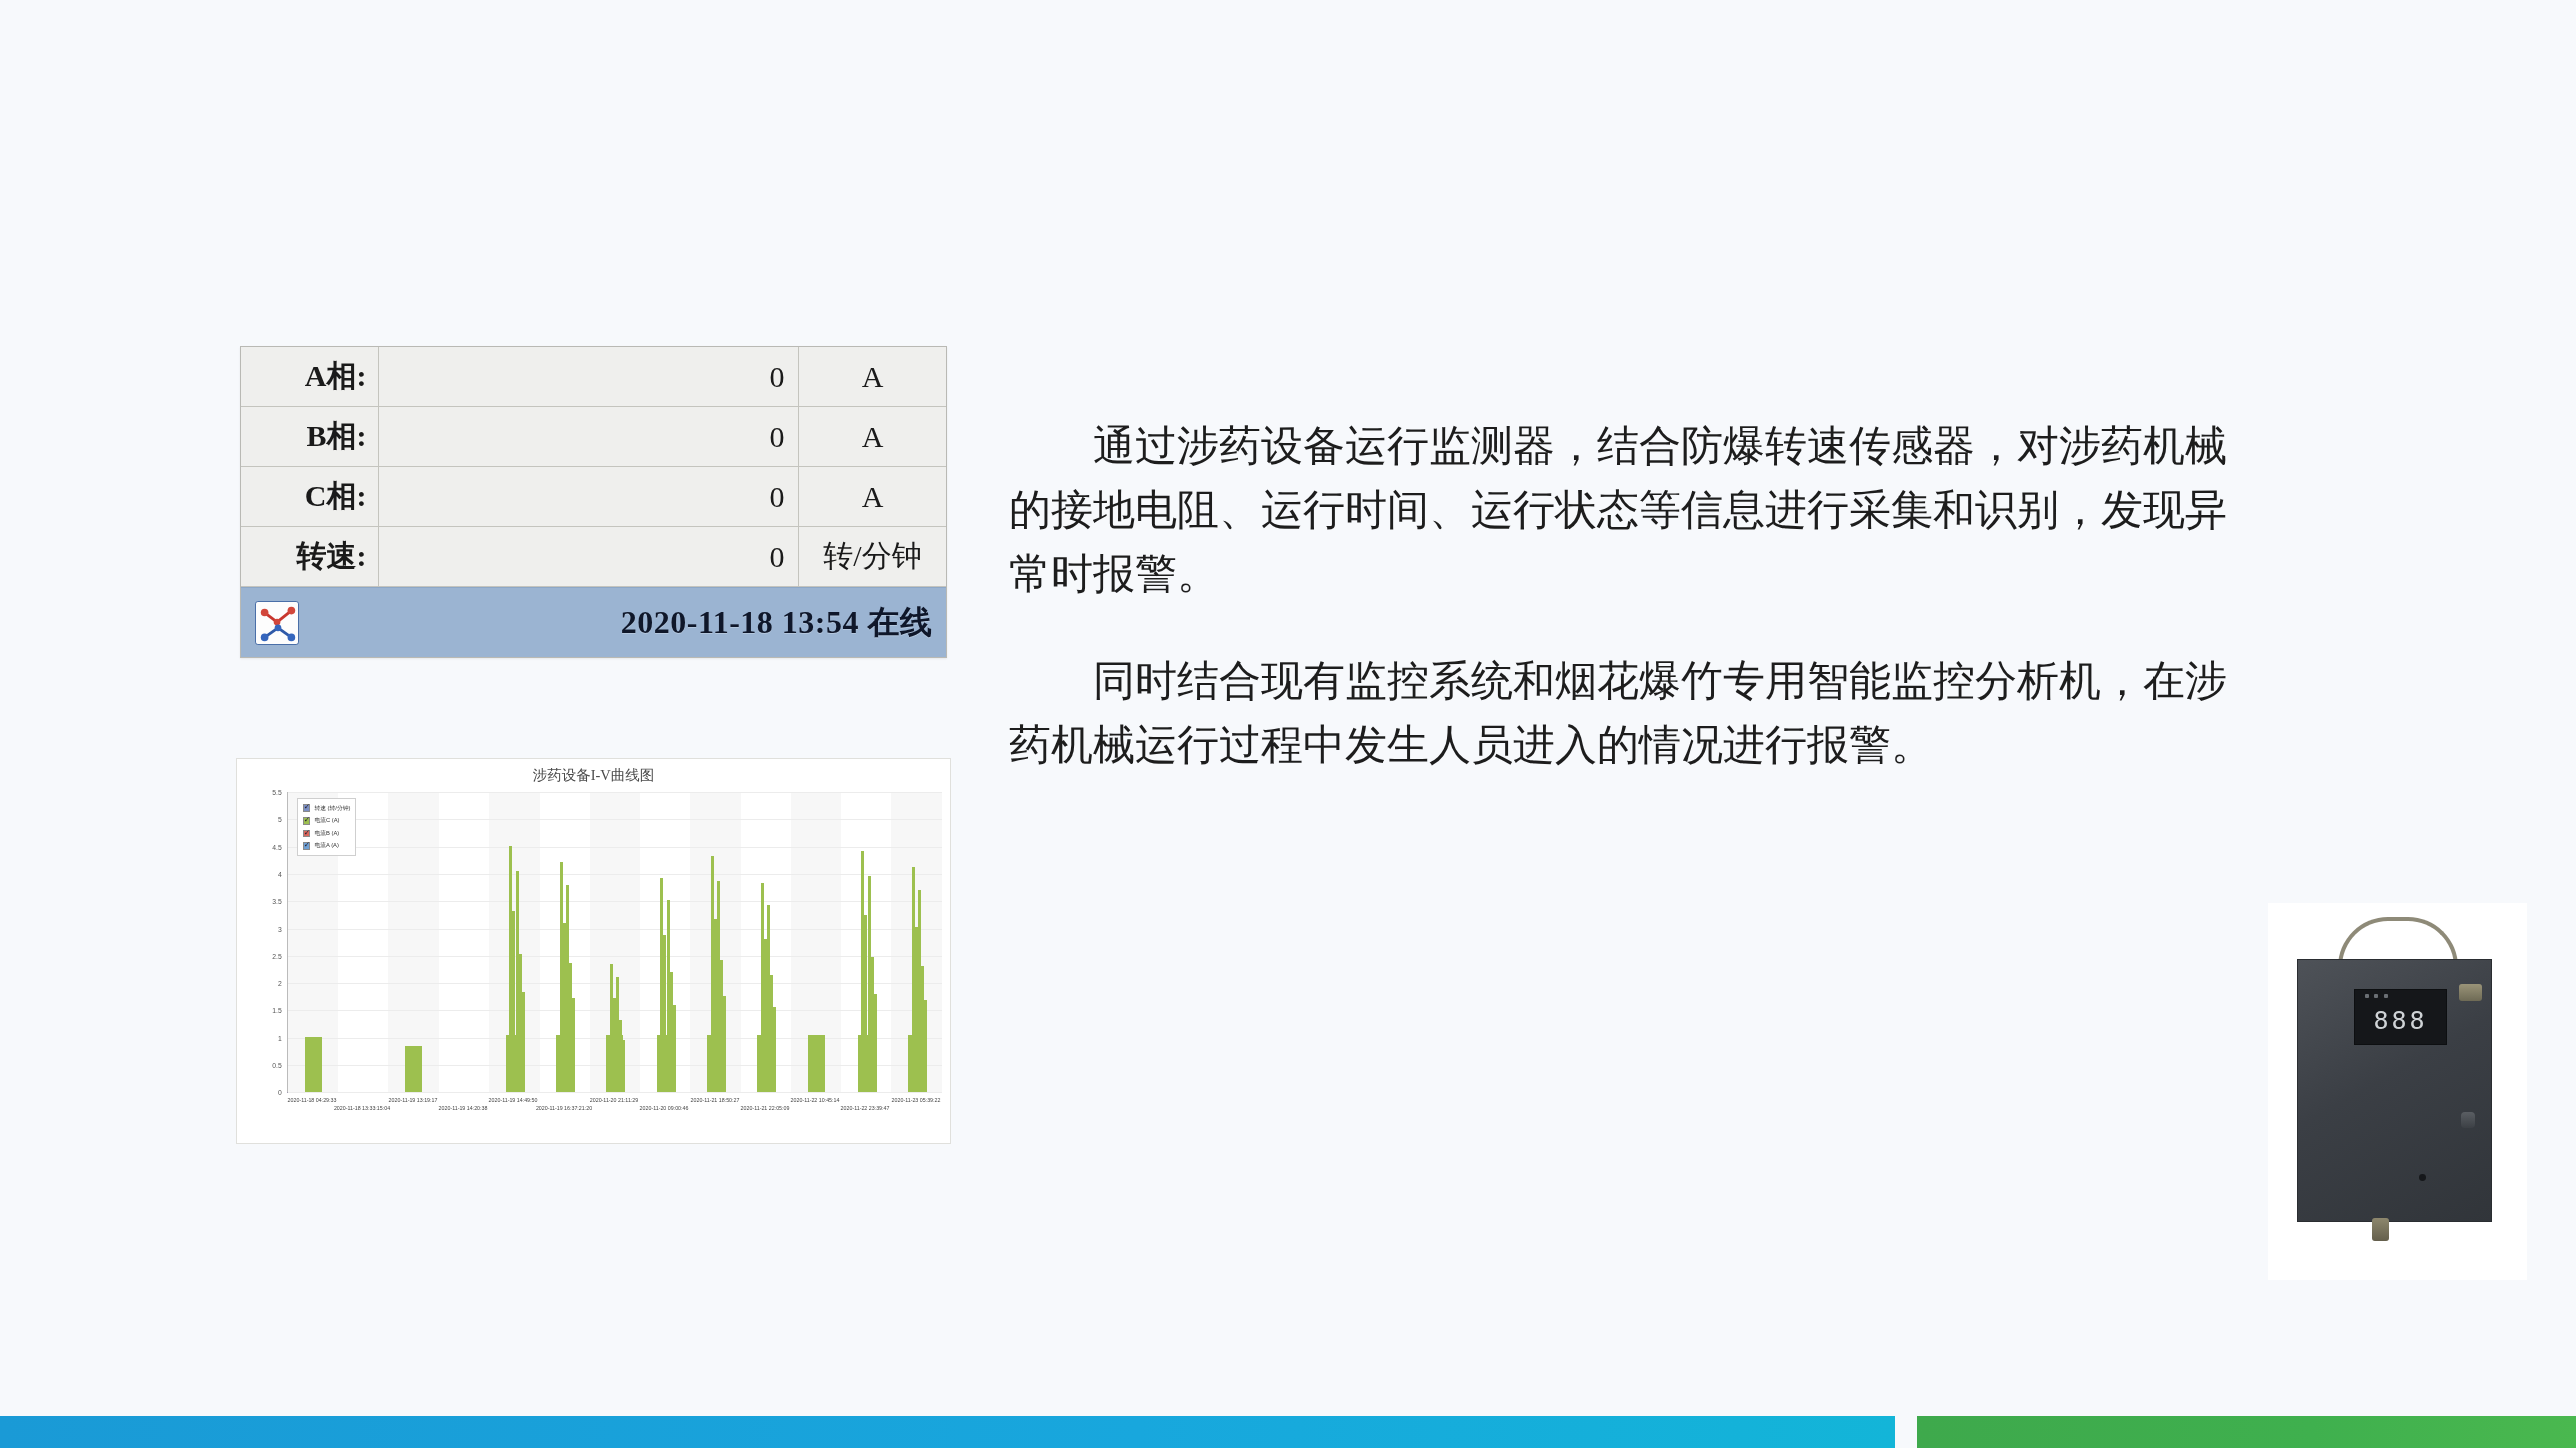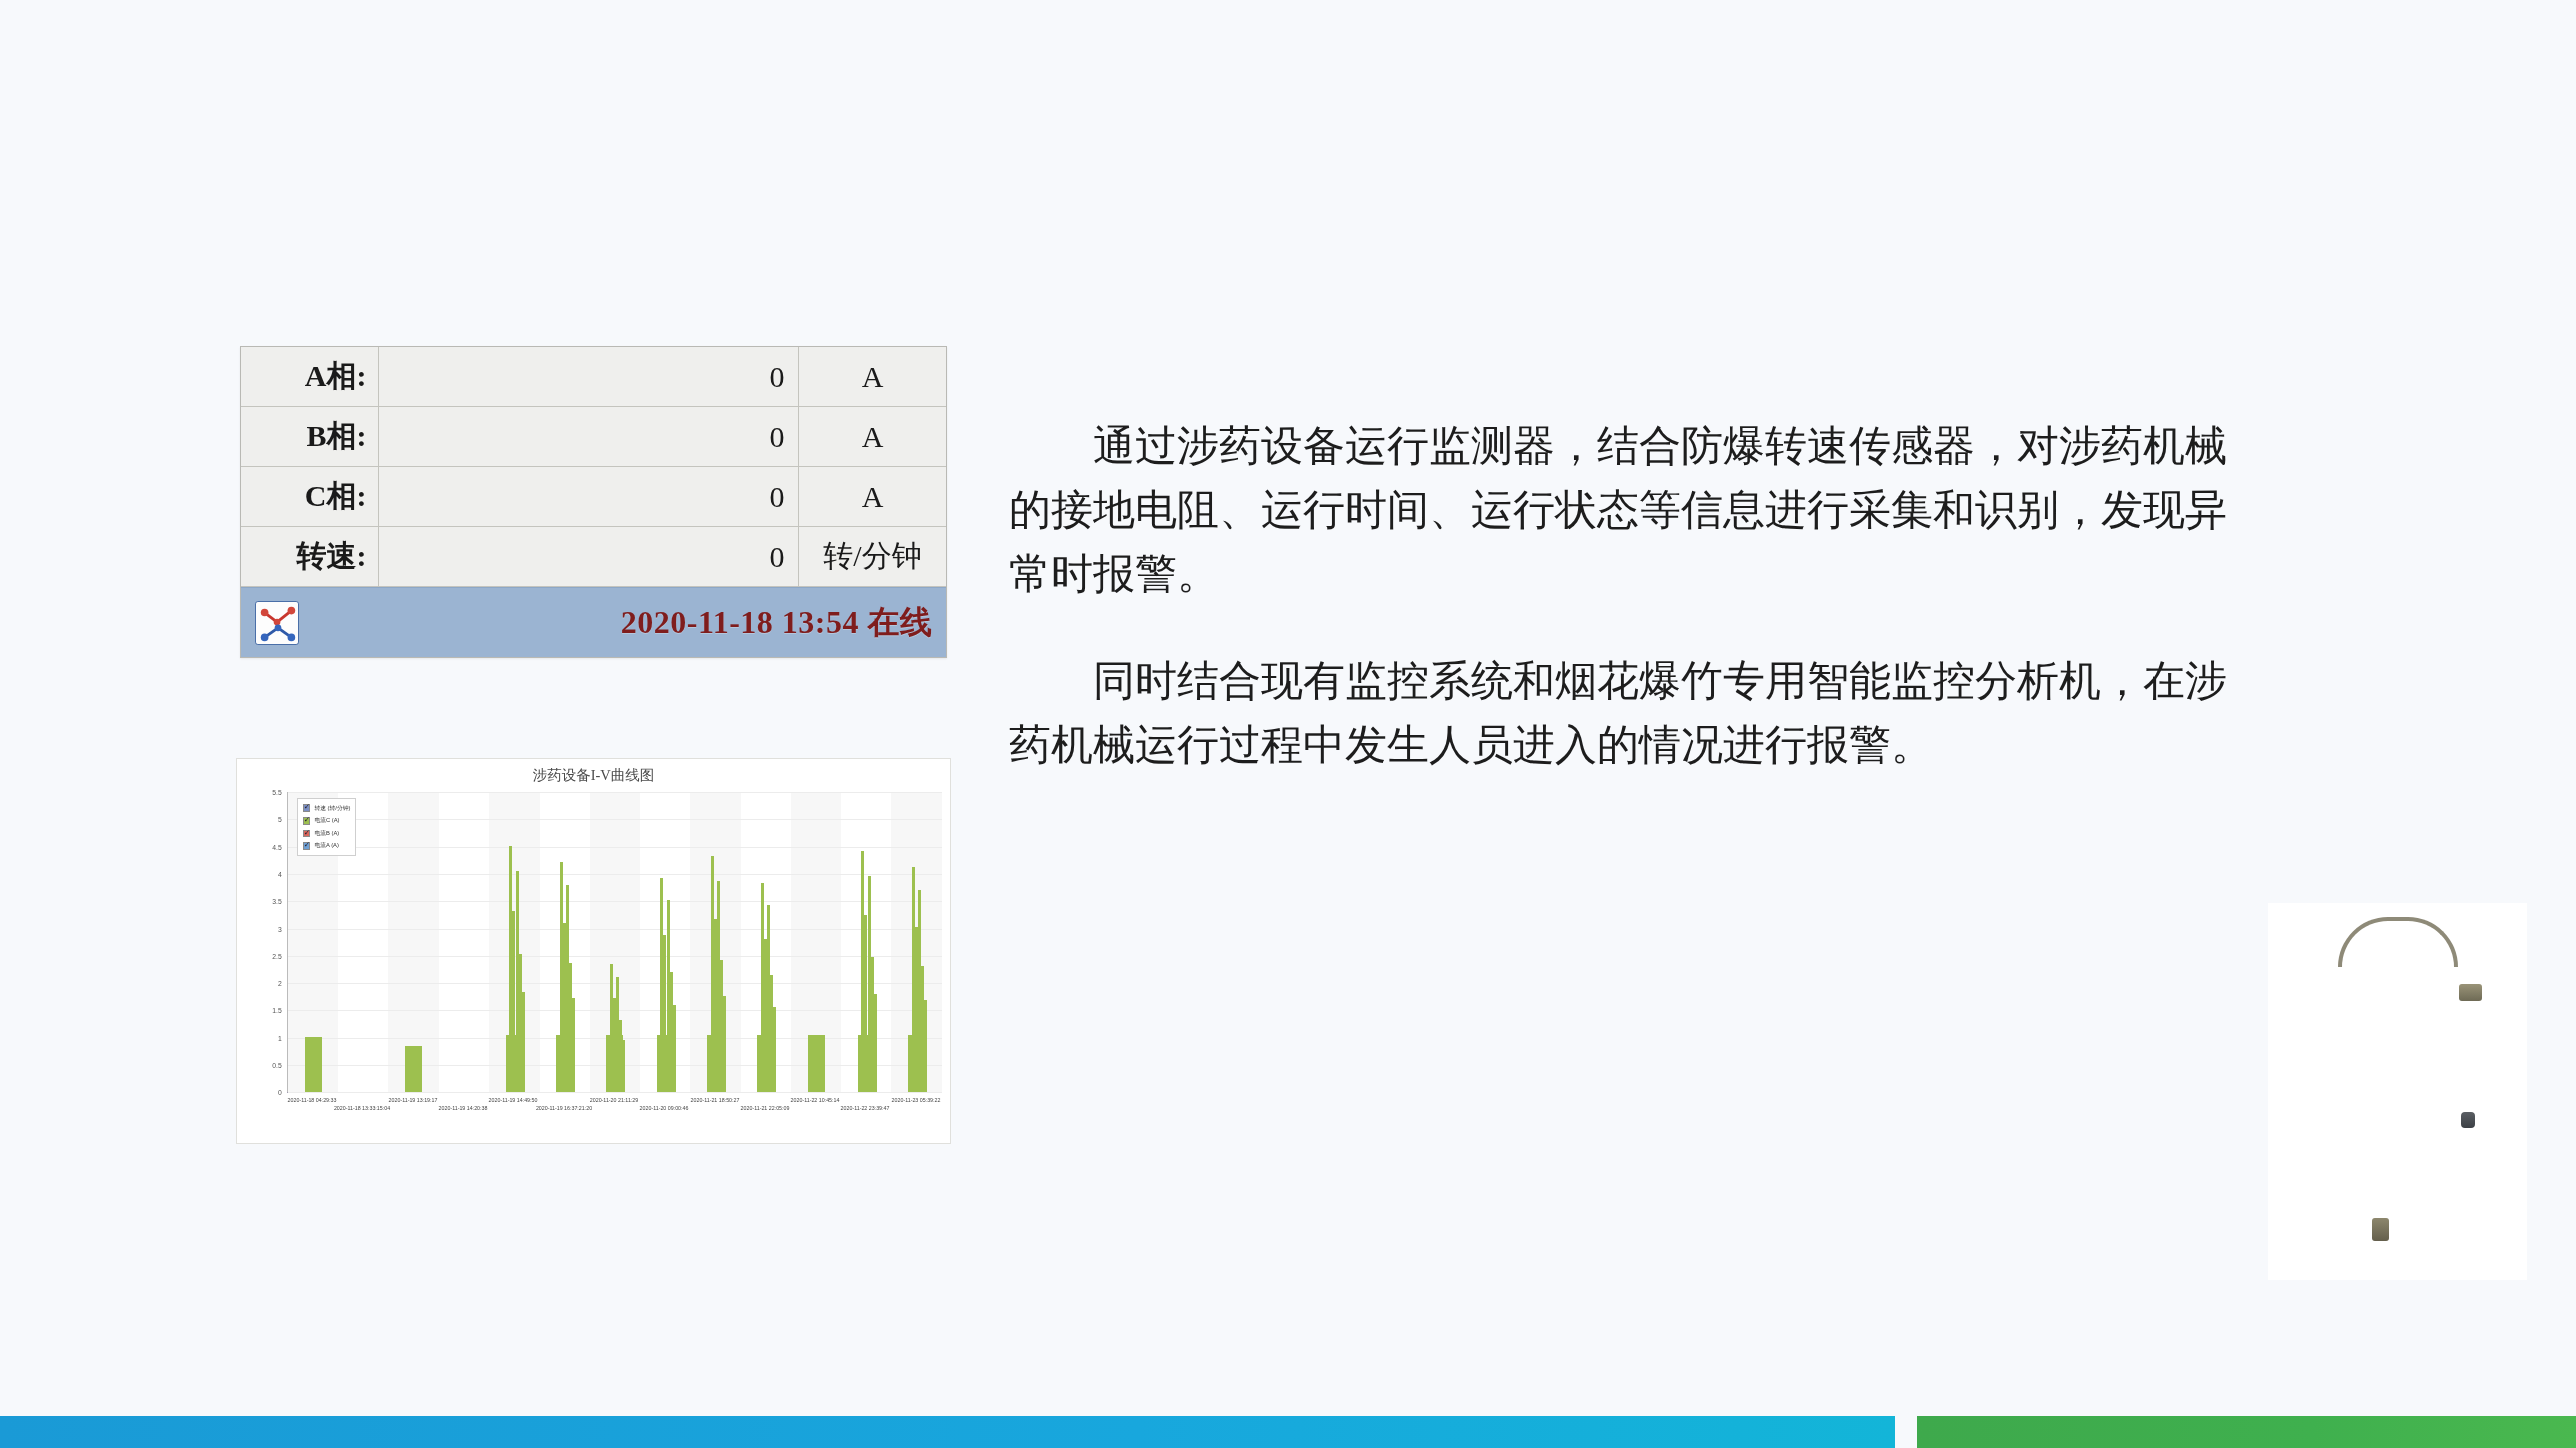--- a/index.html
+++ b/index.html
@@ -84,21 +84,21 @@
     border-top: 1px solid #8da7c6;
     display: flex; align-items: center; padding: 0 13.5px;
   }
   .net-icon {
     width: 44px; height: 44px; background: #fdfdfd;
     border: 1.9px solid #4a6fa8; border-radius: 2.9px;
     position: relative; flex: 0 0 auto;
   }
   .net-icon svg { position: absolute; left: 0; top: 0; }
   .status-text {
-    margin-left: auto; color: #7f1d1d; font-size: 32px; font-weight: bold;
+    margin-left: auto; color: #0f172a; font-size: 32px; font-weight: bold;
     font-family: "Liberation Serif", serif;
     text-shadow: 0 1px 0 rgba(255,255,255,0.25);
     letter-spacing: 0.5px;
   }
 
   
   .chart-card {
     position: absolute; left: 236px; top: 758px;
     width: 715px; height: 386px; background: #ffffff;
     border: 1px solid #e0e0dc;
@@ -379,20 +379,31 @@
       </div>
   </div>
 
   <div class="body-text">
     <p>通过涉药设备运行监测器，结合防爆转速传感器，对涉药机械的接地电阻、运行时间、运行状态等信息进行采集和识别，发现异常时报警。</p>
     <p>同时结合现有监控系统和烟花爆竹专用智能监控分析机，在涉药机械运行过程中发生人员进入的情况进行报警。</p>
   </div>
 
   <div class="device-photo">
     <div class="dev-handle"></div>
+    <div class="dev-body">
+      <div class="dev-screen">
+        <div class="dev-leds">
+          <div class="dev-led"></div>
+          <div class="dev-led"></div>
+          <div class="dev-led"></div>
+        </div>
+        <div class="dev-digits">888</div>
+      </div>
+      <div class="dev-dot"></div>
+    </div>
     <div class="dev-knob-r"></div>
     <div class="dev-knob-r2"></div>
     <div class="dev-knob-b"></div>
   </div>
 
   <div class="footer">
     <div class="footer-left"></div>
     <div class="footer-gap"></div>
     <div class="footer-right"></div>
   </div>

